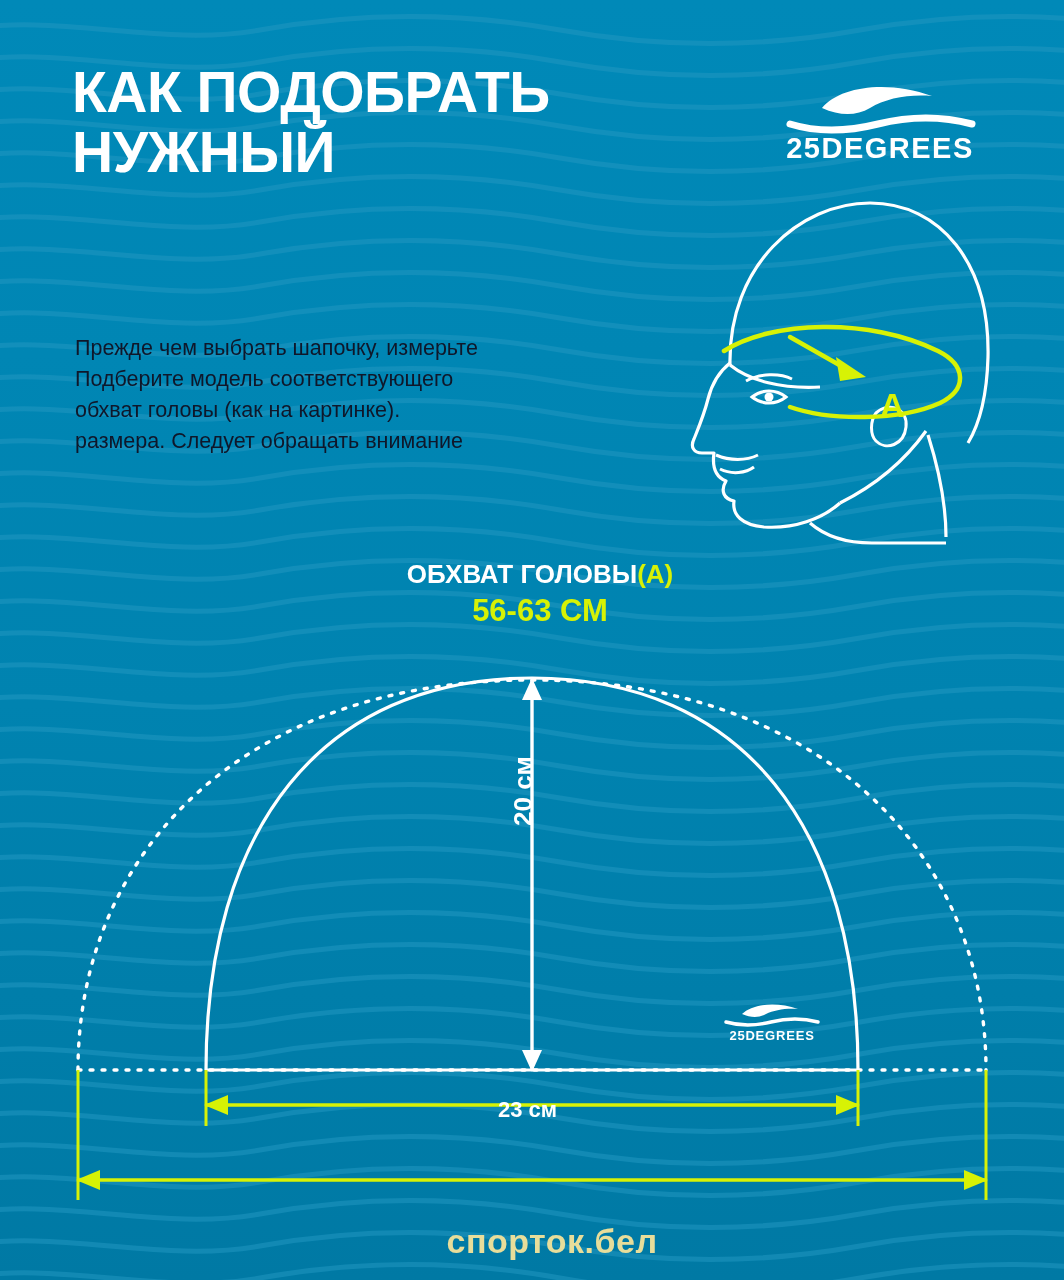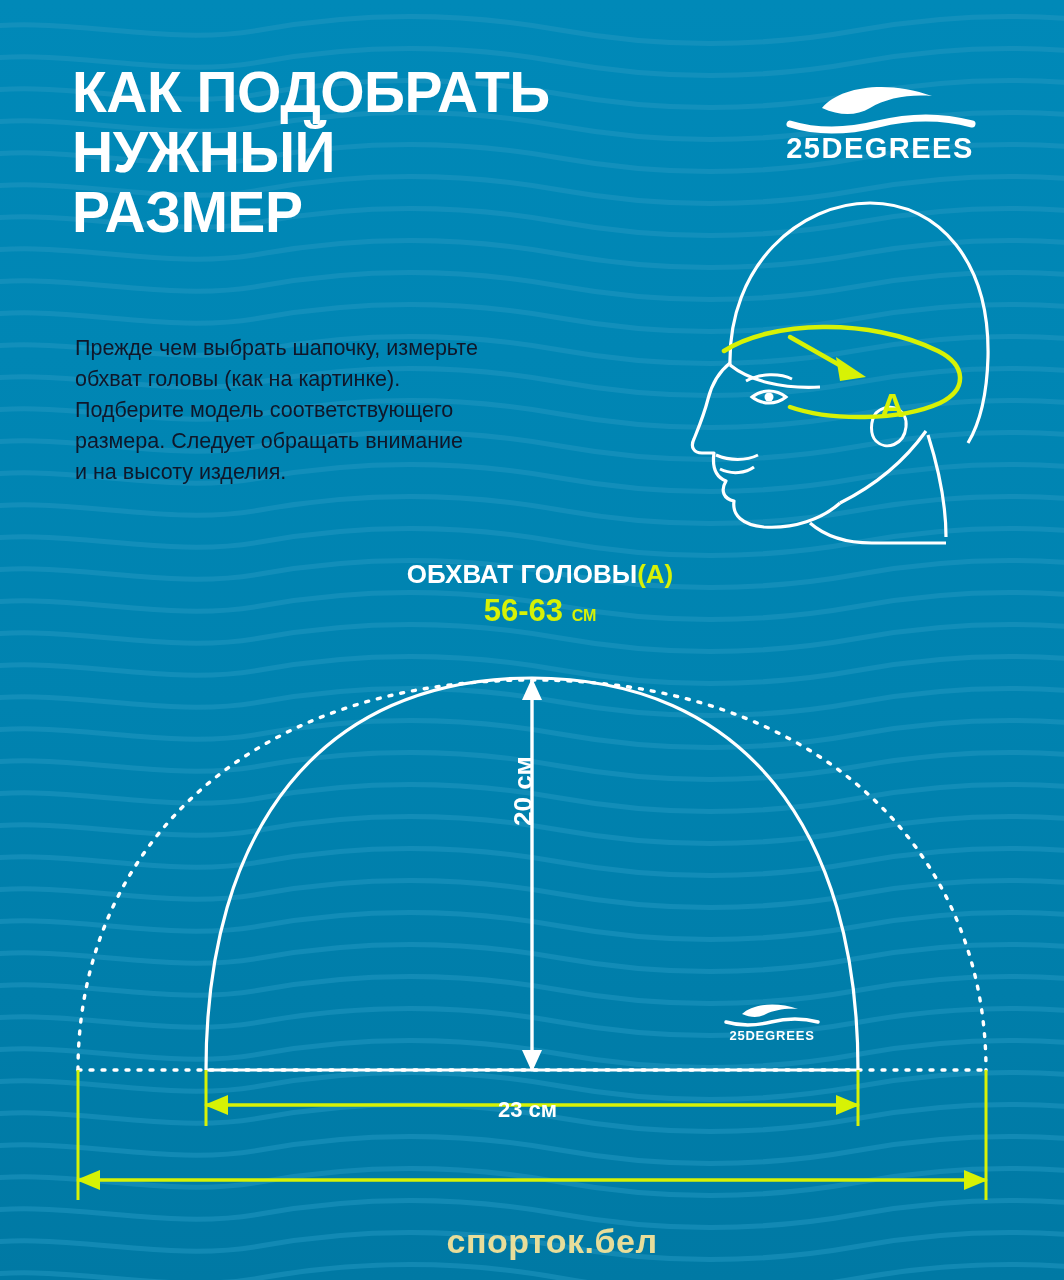--- a/index.html
+++ b/index.html
@@ -48,21 +48,21 @@
     position:absolute;left:330px;top:558px;width:420px;
     text-align:center;
     color:#ffffff;
     font-size:26px;line-height:32px;font-weight:bold;
     text-transform:uppercase;
   }
   .circum .yellow{color:#d7f205;}
   .circum .val{
     display:block;color:#d7f205;font-size:31px;line-height:38px;font-weight:bold;margin-top:2px;
   }
-  .circum .val .unit{font-size:16px;}
+  .circum .val .unit{font-size:31px;}
 
   
   .cap-diagram{position:absolute;left:0px;top:640px;width:1064px;height:610px;}
 
   
   .lbl{
     position:absolute;color:#ffffff;font-weight:bold;
     font-size:26px;white-space:nowrap;
   }
   .lbl-20{
@@ -147,29 +147,27 @@
         <use href="#wline" y="1246"></use>
       <use href="#wline" y="1278"></use>
     </g>
   </svg>
 
   <div class="content">
 
     <div class="headline">
       <span>КАК ПОДОБРАТЬ</span>
       <span>НУЖНЫЙ</span>
-      <span>РАЗМЕР</span>
     </div>
 
     <div class="bodycopy">
       <span>Прежде чем выбрать шапочку, измерьте</span>
+      <span>Подберите модель соответствующего</span>
       <span>обхват головы (как на картинке).</span>
-      <span>Подберите модель соответствующего</span>
       <span>размера. Следует обращать внимание</span>
-      <span>и на высоту изделия.</span>
     </div>
 
     <div class="brand">
       <svg width="240" height="95" viewBox="0 0 240 95">
         <path d="M62 38 C80 16, 128 10, 172 26 C150 24, 126 28, 110 38 C96 46, 80 46, 62 38 Z" fill="#ffffff"></path>
         <path d="M30 54 C56 62, 86 62, 118 54 C150 46, 182 46, 212 54" fill="none" stroke="#ffffff" stroke-width="7" stroke-linecap="round"></path>
         <text x="120" y="88" text-anchor="middle" font-family="'Liberation Sans', sans-serif" font-size="29" font-weight="bold" letter-spacing="1.5" fill="#ffffff">25DEGREES</text>
       </svg>
     </div>
 

